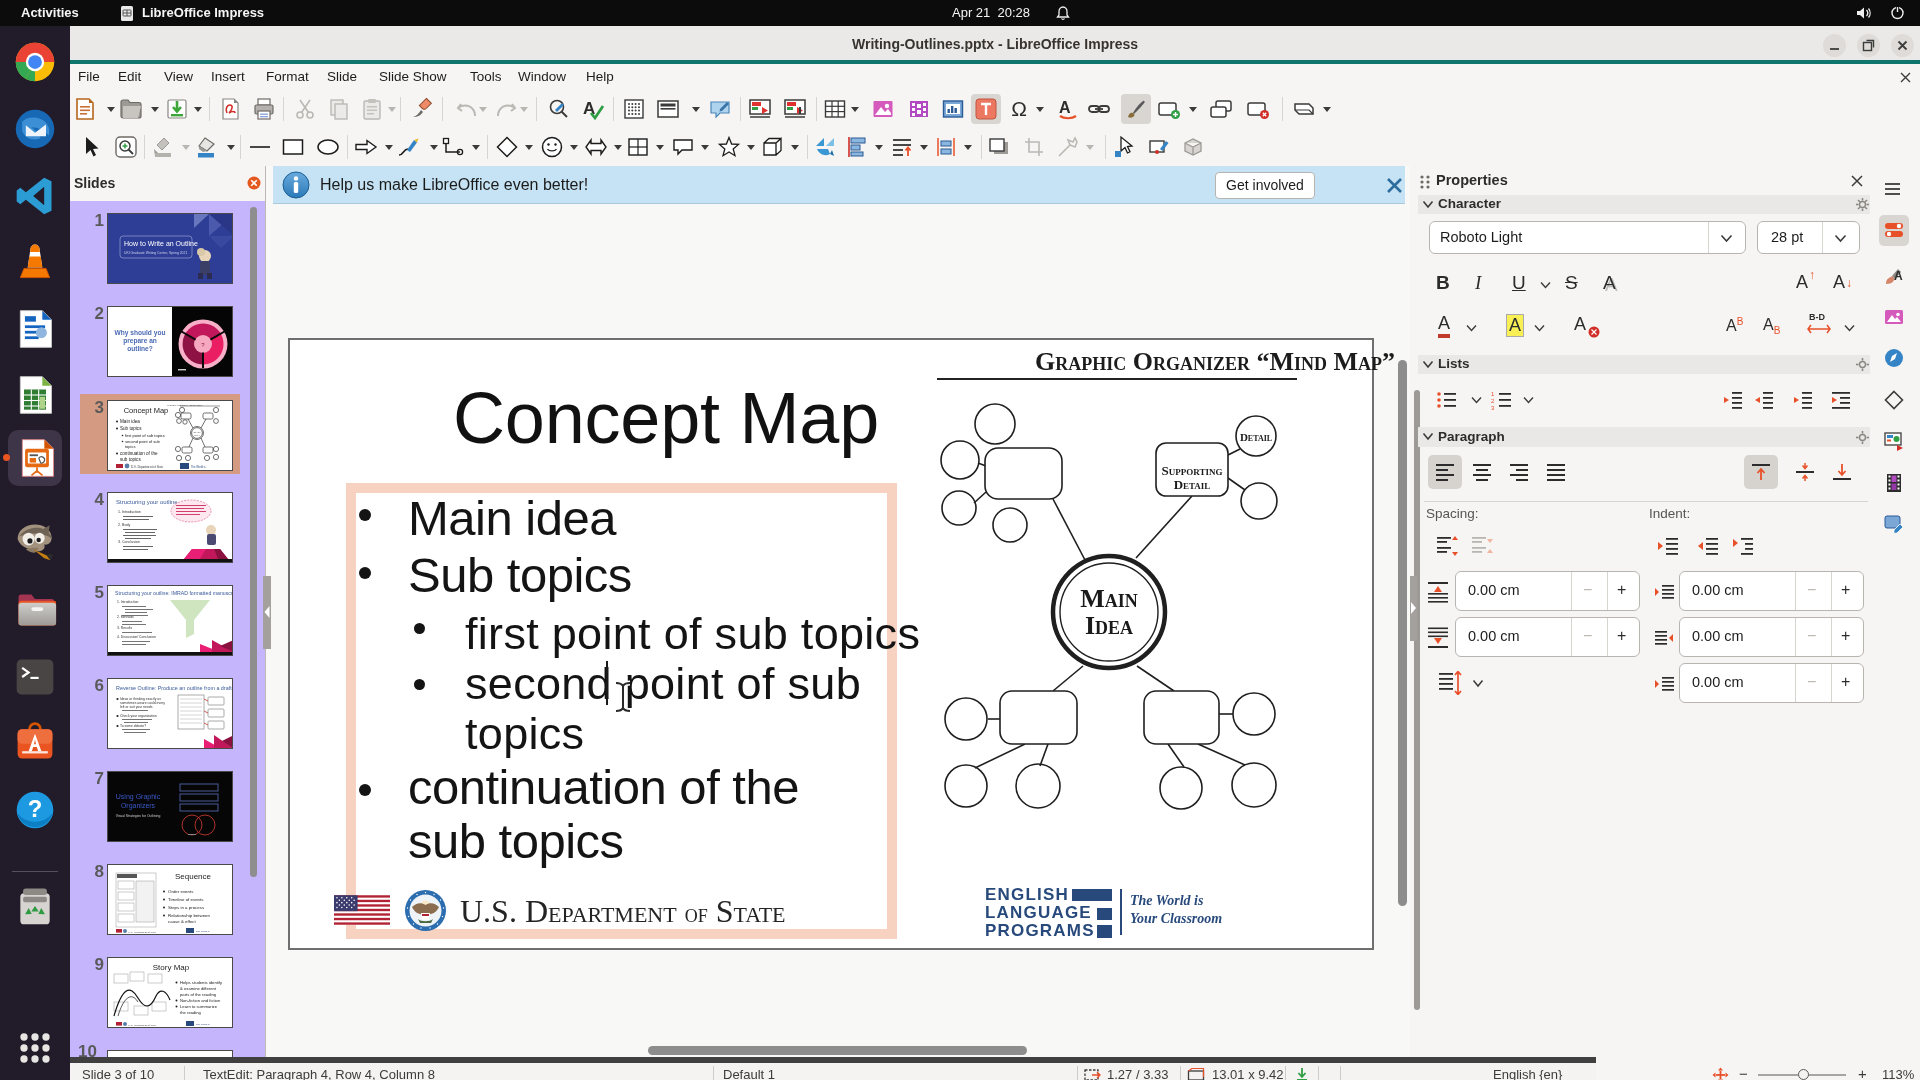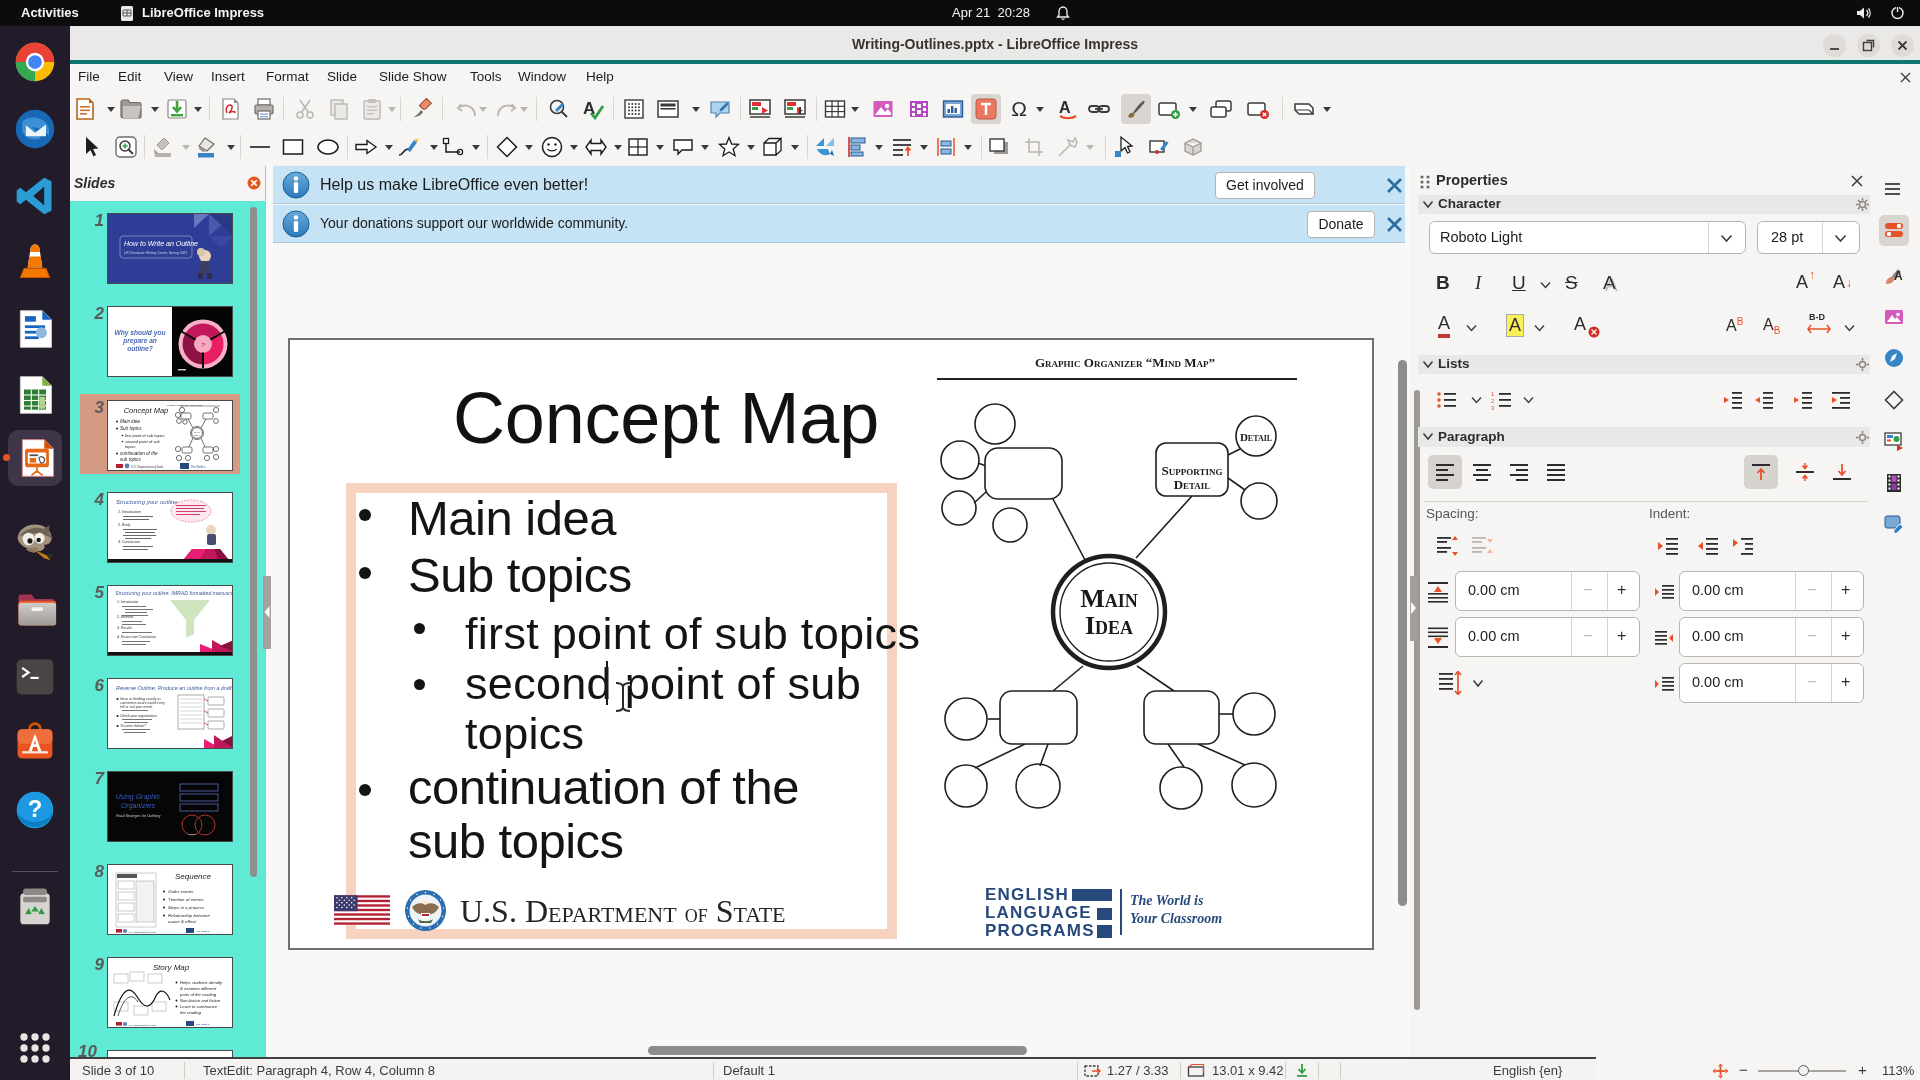--- a/index.html
+++ b/index.html
@@ -23,38 +23,38 @@
   #menubar span { position:absolute; top:5px; }
   #toolbar1 { left:70px; top:90px; width:1850px; height:38px; background:#f6f5f3; }
   #toolbar2 { left:70px; top:128px; width:1850px; height:38px; background:#f6f5f3; }
   .tsep { position:absolute; top:7px; width:1px; height:24px; background:#d8d5d1; }
   .tico { position:absolute; }
   .activebox { position:absolute; background:#d9d6d2; border-radius:4px; }
   .dd { position:absolute; width:0; height:0; border-left:4px solid transparent; border-right:4px solid transparent; border-top:5px solid #3a3a3a; }
   .ddg { border-top-color:#b9b6b2; }
 
   
-  #panel { left:70px; top:166px; width:195px; height:891px; background:#5eead4;font-style:italic; }
+  #panel { left:70px; top:166px; width:195px; height:891px; background:#c4b5fd; }
   #panelhead { position:absolute; left:0; top:0; width:195px; height:35px; background:#f6f5f3; }
   .thumbnail { position:absolute; left:37px; width:126px; height:71px; background:#fff; border:1px solid #4a4a4a; overflow:hidden; }
   .snum { position:absolute; width:26px; text-align:right; font-size:17px; font-weight:bold; color:#5a5a5a; z-index:3; }
 
   
   #canvas { left:265px; top:166px; width:1145px; height:891px; background:#f8f8f7; border-left:1px solid #bcb9b5; }
   .infobar { position:absolute; left:7px; width:1132px; height:38px; background:#c5e3f4; }
   .ibtn { position:absolute; background:#fff; border:1px solid #b7b3af; border-radius:4px; font-size:14px; color:#1c1c1c; text-align:center; }
   #slide { position:absolute; left:22px; top:172px; width:1086px; height:612px; background:#fff; border:2px solid #6f6f6f; }
 
   
   #sidebar { left:1410px; top:166px; width:510px; height:891px; background:#f6f5f3; }
   .shead { position:absolute; left:8px; width:452px; height:19px; background:#e9e8e6; font-size:13.5px; font-weight:bold; color:#2c2c2c; }
   .sbox { position:absolute; background:#fff; border:1px solid #b8b5b1; border-radius:6px; }
 
   
-  #statusbar { left:70px; top:1057px; width:1526px; height:23px; background:#f4f3f1; border-top:2px solid #404040; font-size:13px; color:#3b3b3b;padding-left:16px; }
+  #statusbar { left:70px; top:1057px; width:1526px; height:23px; background:#f4f3f1; border-top:6px solid #404040; font-size:13px; color:#3b3b3b;padding-left:16px; }
   #statusbar span { position:absolute; top:4px; }
   .ssep { position:absolute; top:3px; width:1px; height:17px; background:#d0cdc9; }
 </style>
 </head>
 <body>
 <div id="root">
 
   <div id="topbar" class="abs">
     <span class="itm" style="left:21px;font-weight:bold;">Activities</span>
     <svg class="itm" style="left:120px;top:6px;" width="15" height="15" viewBox="0 0 15 15">
@@ -946,32 +946,20 @@
               <stop offset="0" stop-color="#6aabdd"></stop>
               <stop offset="1" stop-color="#2a79b8"></stop>
             </linearGradient>
           </defs>
           <circle cx="14" cy="14" r="13" fill="url(#ig)" stroke="#1c5f96" stroke-width="1"></circle>
           <circle cx="14" cy="7.5" r="2.2" fill="#fff"></circle>
           <rect x="11.8" y="11" width="4.4" height="11" rx="1.5" fill="#fff"></rect>
         </svg>
       <span style="position:absolute;left:47px;top:10px;font-size:16px;color:#1b1b1b;">Help us make LibreOffice even better!</span>
       <div class="ibtn" style="left:942px;top:6px;width:100px;height:27px;line-height:25px;">Get involved</div>
-      <svg style="position:absolute;left:1112px;top:10px;" width="19" height="19" viewBox="0 0 19 19">
-          <path d="M3 3 L16 16 M16 3 L3 16" stroke="#2d6d9e" stroke-width="2.6"></path>
-        </svg>
-    </div>
-    <div class="infobar" style="top:39px;border-bottom:1px solid #a9cade;">
-      <svg style="position:absolute;left:9px;top:5px;" width="28" height="28" viewBox="0 0 28 28">
-          <circle cx="14" cy="14" r="13" fill="url(#ig)" stroke="#1c5f96" stroke-width="1"></circle>
-          <circle cx="14" cy="7.5" r="2.2" fill="#fff"></circle>
-          <rect x="11.8" y="11" width="4.4" height="11" rx="1.5" fill="#fff"></rect>
-        </svg>
-      <span style="position:absolute;left:47px;top:10px;font-size:14px;color:#1b1b1b;">Your donations support our worldwide community.</span>
-      <div class="ibtn" style="left:1034px;top:6px;width:68px;height:27px;line-height:25px;">Donate</div>
       <svg style="position:absolute;left:1112px;top:10px;" width="19" height="19" viewBox="0 0 19 19">
           <path d="M3 3 L16 16 M16 3 L3 16" stroke="#2d6d9e" stroke-width="2.6"></path>
         </svg>
     </div>
 
     <div id="slide">
 
       <div style="position:absolute;left:163px;top:42px;font-size:72px;letter-spacing:-0.2px;color:#111;line-height:1;white-space:nowrap;">Concept Map</div>
 
       <div style="position:absolute;left:56px;top:143px;width:551px;height:456px;border:10px solid #f8d2c0;"></div>
@@ -1056,21 +1044,21 @@
             <circle cx="26" cy="39" r="0.7"></circle>
           </g>
         <circle cx="21.5" cy="16" r="4.5" fill="#f5e9c8"></circle>
         <path d="M8 18 C12 14 17 13 21.5 16 C26 13 31 14 35 18 C32 24 28 26 21.5 25 C15 26 11 24 8 18 Z" fill="#8a6d4e"></path>
         <path d="M17 24 L26 24 L25 31 L18 31 Z" fill="#fff"></path>
           <path d="M18 25 L25 25 L25 27 L18 27 Z" fill="#b22234"></path>
         <path d="M14 30 C17 33 26 33 29 30 L27 34 L16 34 Z" fill="#4a6741"></path>
       </svg>
       <div style="position:absolute;left:170px;top:555px;font-size:32px;font-family:'Liberation Serif',serif;font-variant:small-caps;color:#242424;line-height:1;white-space:nowrap;">U.S. Department <span style="font-size:26px;">of</span> State</div>
 
-      <div style="position:absolute;left:745px;top:16px;font-size:13px;font-family:'Liberation Serif',serif;font-variant:small-caps;font-weight:bold;color:#1c1c1c;line-height:1;white-space:nowrap;">Graphic Organizer “Mind Map”</div>
+      <div style="position:absolute;left:745px;top:9px;font-size:26px;font-family:'Liberation Serif',serif;font-variant:small-caps;font-weight:bold;color:#1c1c1c;line-height:1;white-space:nowrap;">Graphic Organizer “Mind Map”</div>
       <div style="position:absolute;left:647px;top:38px;width:360px;height:2px;background:#222;"></div>
       <svg style="position:absolute;left:640px;top:50px;" width="400" height="480" viewBox="930 390 400 480">
         <g fill="none" stroke="#1f1f1f" stroke-width="1.6">
 
           <line x1="1085" y1="560" x2="1053" y2="499"></line>
           <line x1="1136" y1="558" x2="1192" y2="496"></line>
           <line x1="1083" y1="666" x2="1053" y2="691"></line>
           <line x1="1137" y1="666" x2="1174" y2="691"></line>
           <line x1="978" y1="463" x2="986" y2="466"></line>
           <line x1="974" y1="503" x2="986" y2="492"></line>

